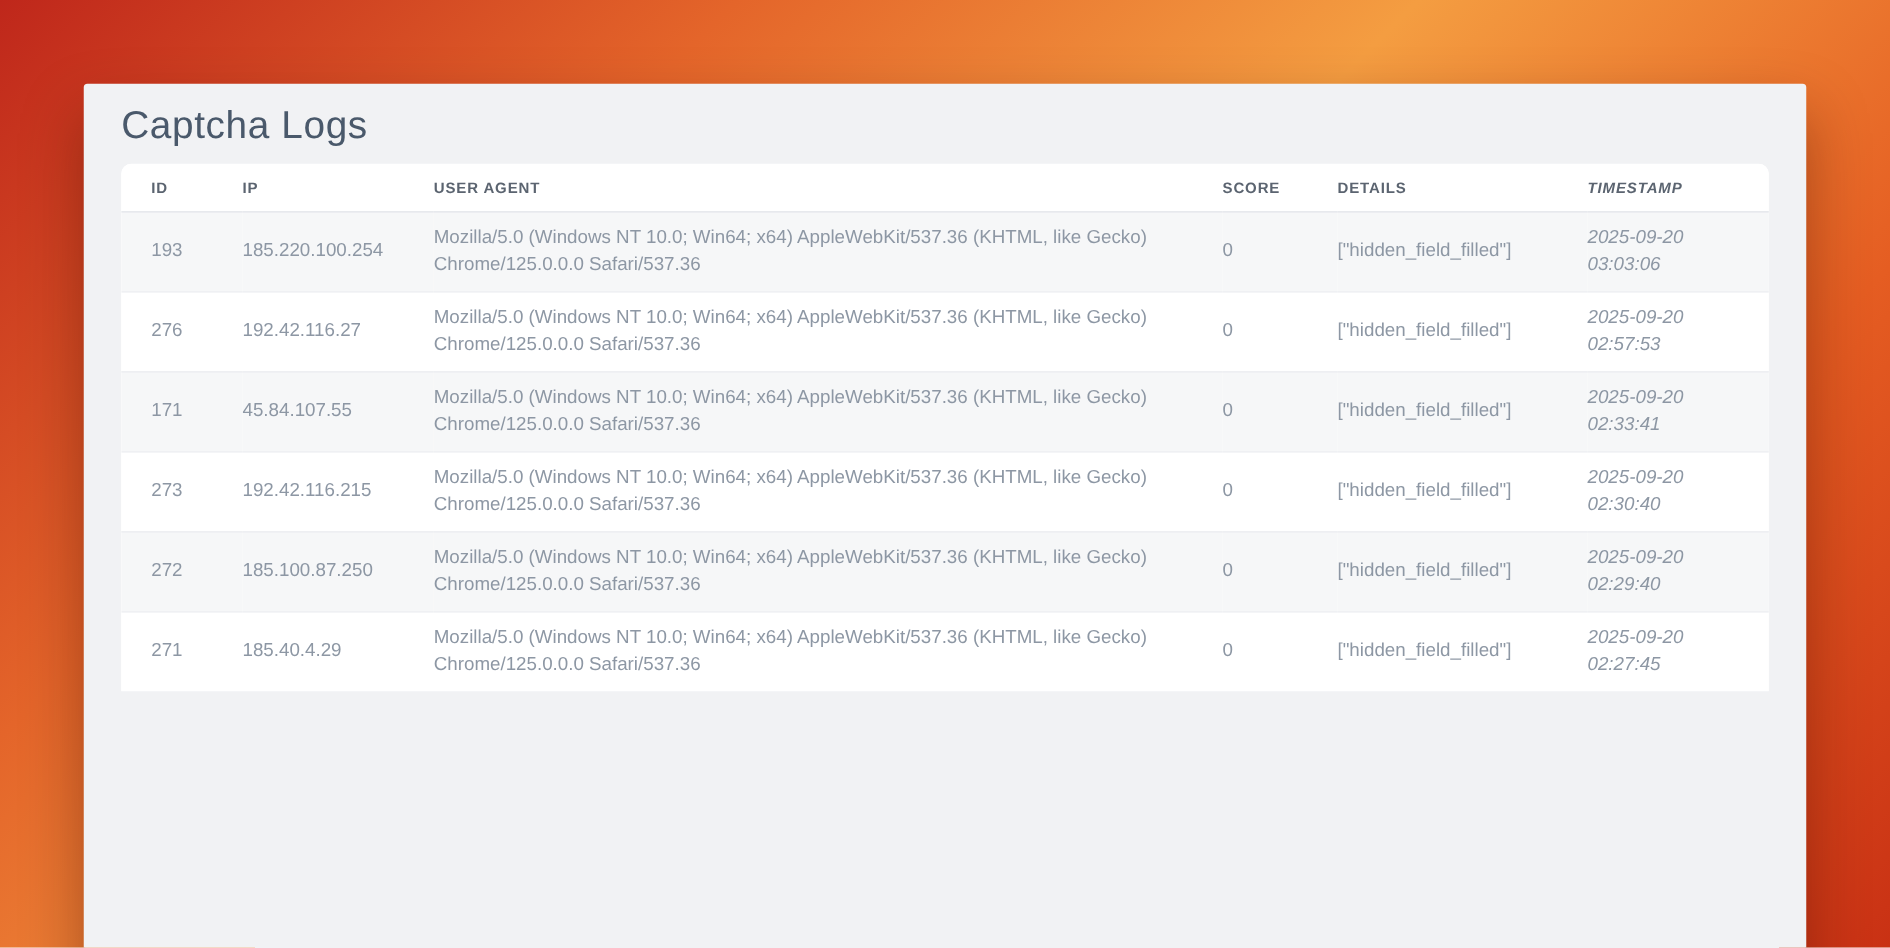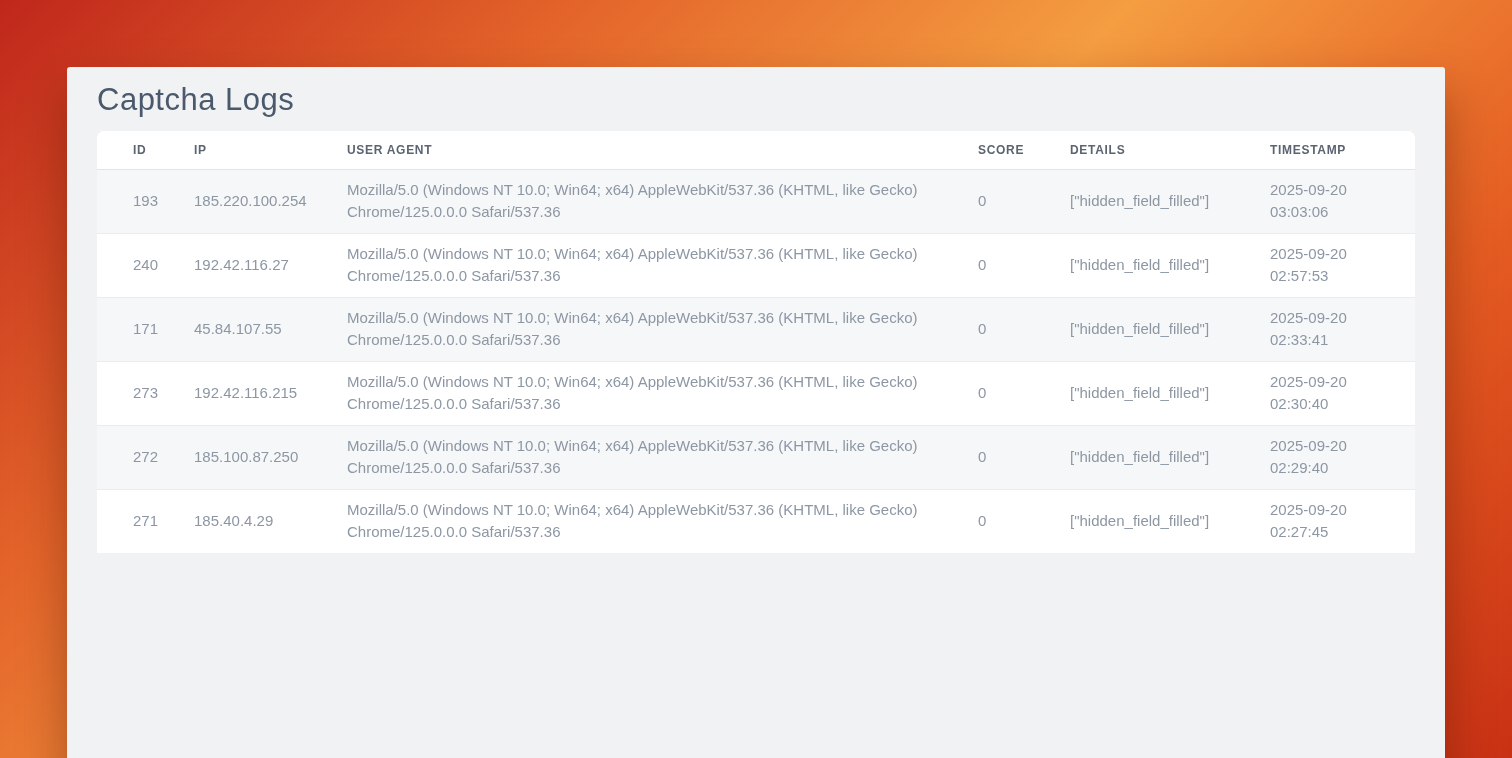--- a/index.html
+++ b/index.html
@@ -60,26 +60,26 @@
     vertical-align: middle;
     font-size: 15px;
     line-height: 22px;
     color: #8d97a4;
     padding: 0;
   }
   tbody tr { border-top: 1px solid #eaecef; }
   tbody tr:first-child { border-top: none; }
   tbody tr:nth-child(odd) { background: #f6f7f8; }
   tbody tr:nth-child(even) { background: #ffffff; }
-  .col-id { padding-left: 36px; }
+  .col-id { padding-left: 24px; }
   .col-ip { padding-right: 16px; }
   .col-user_agent { padding-right: 26px; }
   .col-score { padding-right: 10px; }
   .col-details { padding-right: 16px; }
-  .col-timestamp { padding-right: 20px; }
+  .col-timestamp { padding-right: 20px; font-style: italic; }
 </style>
 </head>
 <body>
 
 <div class="card">
   <h1 class="page-title">Captcha Logs</h1>
   <div class="table-wrap">
     <table>
       <colgroup>
         <col style="width:97px">
@@ -102,21 +102,21 @@
       <tbody id="rows">
           <tr>
             <td class="col-id">193</td>
             <td class="col-ip">185.220.100.254</td>
             <td class="col-user_agent">Mozilla/5.0 (Windows NT 10.0; Win64; x64) AppleWebKit/537.36 (KHTML, like Gecko) Chrome/125.0.0.0 Safari/537.36</td>
             <td class="col-score">0</td>
             <td class="col-details">["hidden_field_filled"]</td>
             <td class="col-timestamp">2025-09-20 03:03:06</td>
           </tr>
           <tr>
-            <td class="col-id">240</td>
+            <td class="col-id">276</td>
             <td class="col-ip">192.42.116.27</td>
             <td class="col-user_agent">Mozilla/5.0 (Windows NT 10.0; Win64; x64) AppleWebKit/537.36 (KHTML, like Gecko) Chrome/125.0.0.0 Safari/537.36</td>
             <td class="col-score">0</td>
             <td class="col-details">["hidden_field_filled"]</td>
             <td class="col-timestamp">2025-09-20 02:57:53</td>
           </tr>
           <tr>
             <td class="col-id">171</td>
             <td class="col-ip">45.84.107.55</td>
             <td class="col-user_agent">Mozilla/5.0 (Windows NT 10.0; Win64; x64) AppleWebKit/537.36 (KHTML, like Gecko) Chrome/125.0.0.0 Safari/537.36</td>

